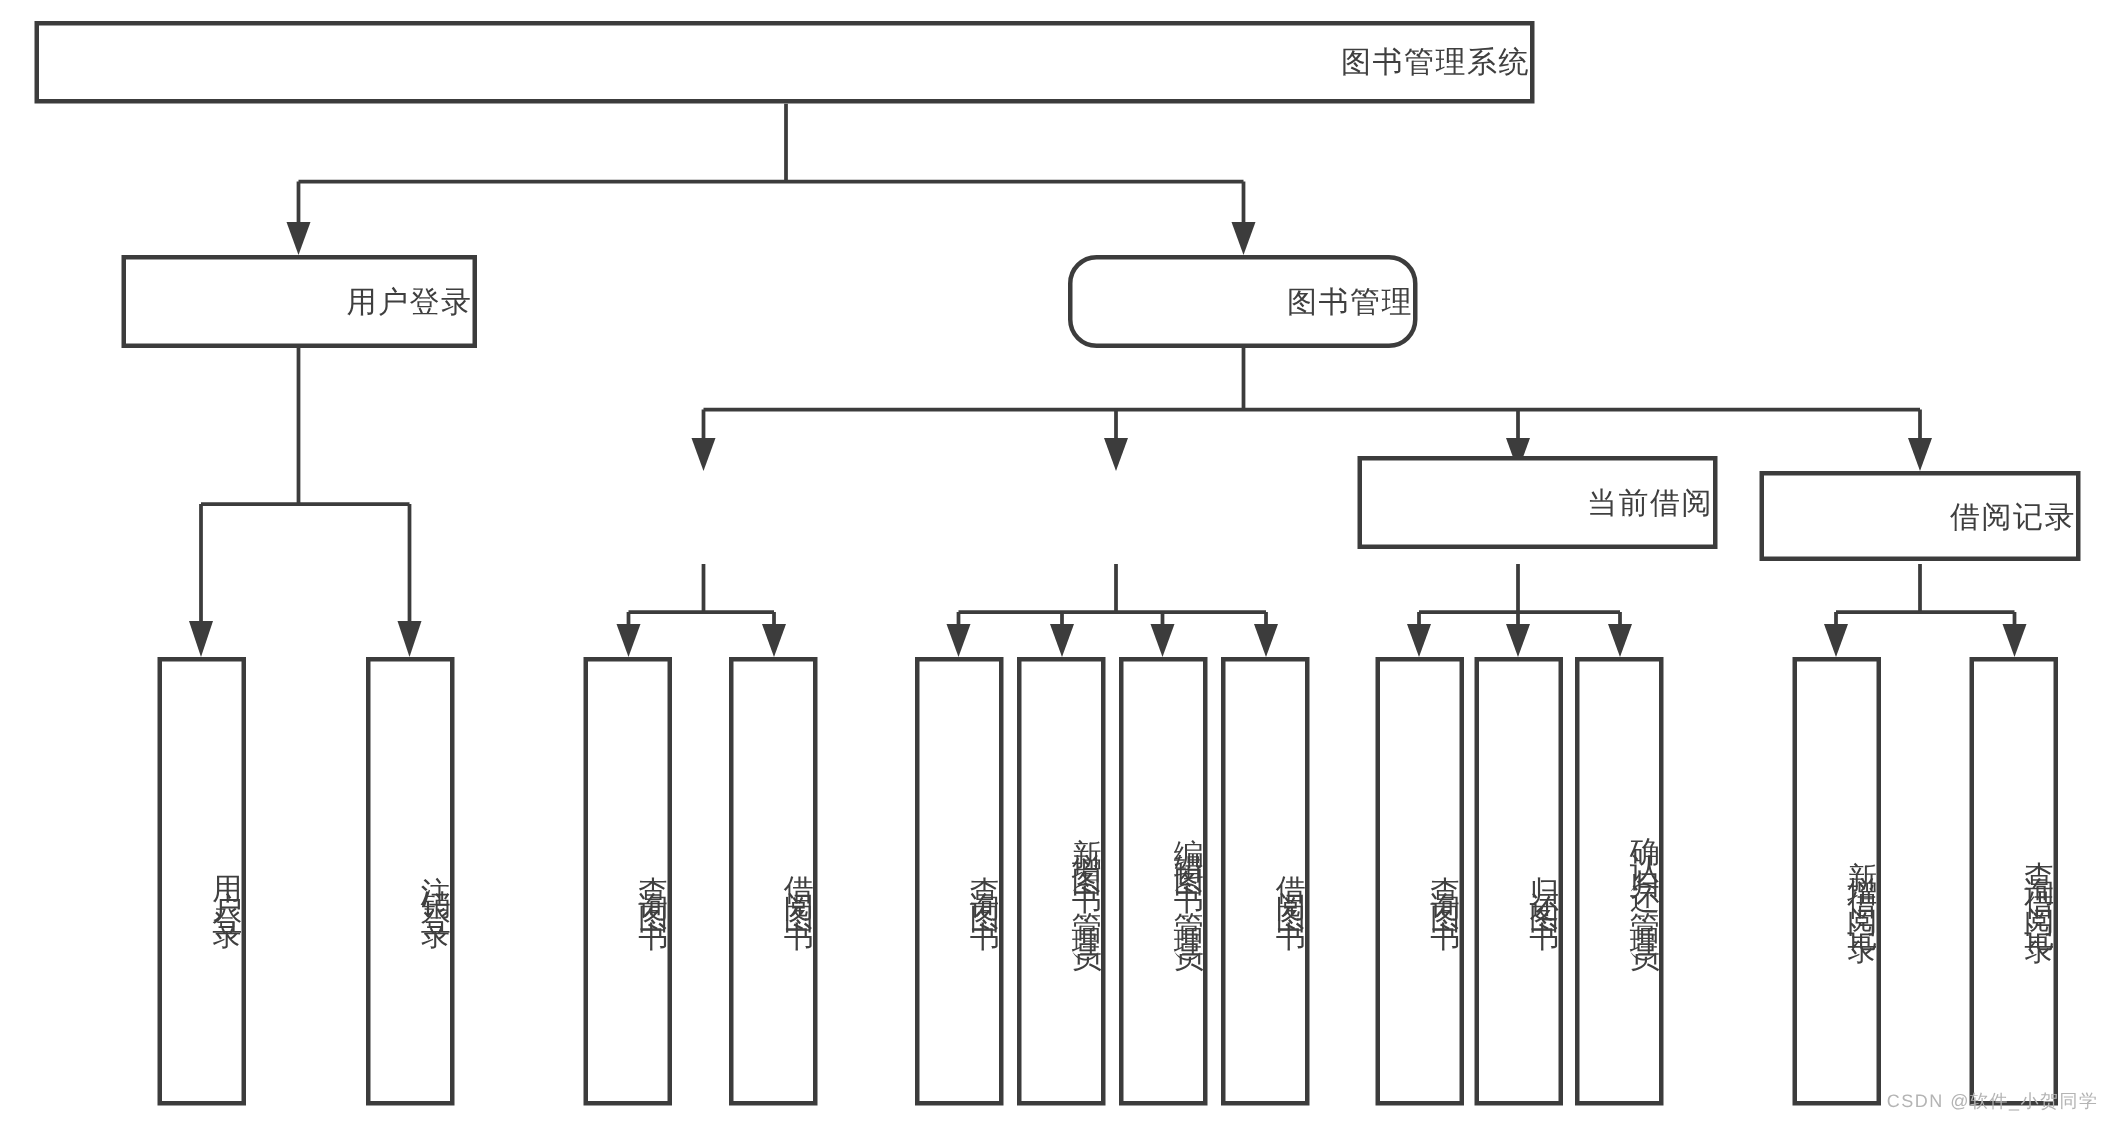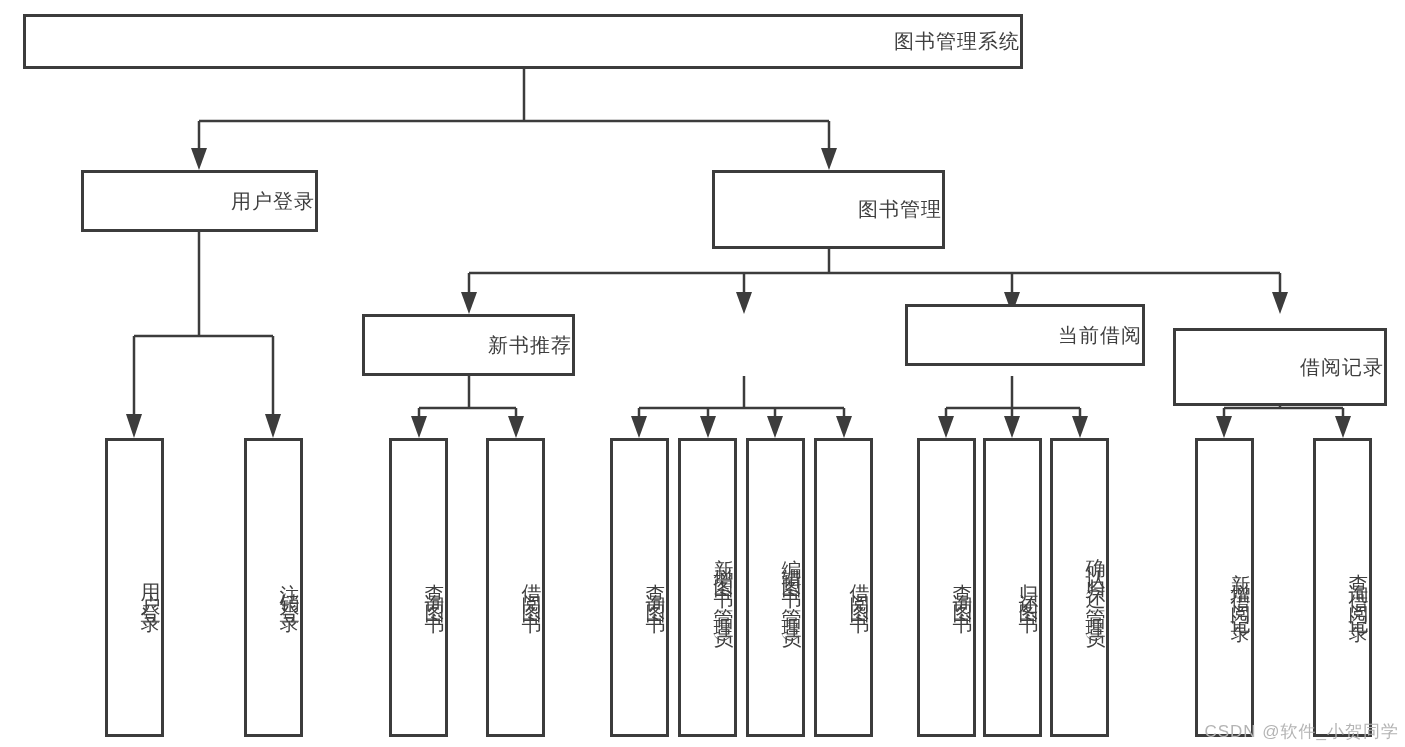--- a/index.html
+++ b/index.html
@@ -16,42 +16,42 @@
     color:#3f3f3f; font-size:20px;
   }
   .htext { letter-spacing:1px; white-space:nowrap; }
   .vtext {
     writing-mode:vertical-rl; text-orientation:mixed;
     letter-spacing:10px; line-height:1; white-space:nowrap;
   }
   
   #node-root            { left:23px;   top:14px;  width:1000px; height:55px; }
   #node-user-login      { left:81px;   top:170px; width:237px;  height:62px; }
-  #node-book-mgmt       { left:712px;  top:170px; width:233px;  height:79px; }
+  #node-book-mgmt       { left:712px;  top:170px; width:233px;  height:62px;border-radius:19px; }
   #node-new-book-rec    { left:362px;  top:314px; width:213px;  height:62px; }
   #node-book-borrow     { left:637px;  top:314px; width:214px;  height:62px; }
   #node-current-borrow  { left:905px;  top:304px; width:240px;  height:62px; }
-  #node-borrow-records  { left:1173px; top:328px; width:214px;  height:78px; }
+  #node-borrow-records  { left:1173px; top:314px; width:214px;  height:60px; }
   .leaf { top:438px; width:59px; height:299px; }
   #leaf-user-login      { left:105px; }
   #leaf-logout          { left:244px; }
   #leaf-query-books-1   { left:389px; }
   #leaf-borrow-books-1  { left:486px; }
   #leaf-query-books-2   { left:610px; }
   #leaf-add-books       { left:678px; }
   #leaf-edit-books      { left:746px; }
   #leaf-borrow-books-2  { left:814px; }
   #leaf-query-books-3   { left:917px; }
   #leaf-return-books    { left:983px; }
   #leaf-confirm-return  { left:1050px; }
   #leaf-add-record      { left:1195px; }
   #leaf-query-record    { left:1313px; }
   .watermark {
     position:absolute; right:6px; bottom:4px; color:#b4b4b4;
-    font-size:17px; letter-spacing:1px; z-index:10;
+    font-size:12px; letter-spacing:1px; z-index:10;
   }
 </style>
 </head>
 <body>
 
 <div class="canvas">
 
   <svg class="connectors" viewBox="0 0 1405 747">
 
     <g>
@@ -132,23 +132,20 @@
     <span class="htext">图书管理系统</span>
   </div>
 
   <div class="box" id="node-user-login">
     <span class="htext">用户登录</span>
   </div>
   <div class="box" id="node-book-mgmt">
     <span class="htext">图书管理</span>
   </div>
 
-  <div class="box" id="node-new-book-rec">
-    <span class="htext">新书推荐</span>
-  </div>
   <div class="box" id="node-current-borrow">
     <span class="htext">当前借阅</span>
   </div>
   <div class="box" id="node-borrow-records">
     <span class="htext">借阅记录</span>
   </div>
 
   <div class="box leaf" id="leaf-user-login">
     <span class="vtext">用户登录</span>
   </div>

